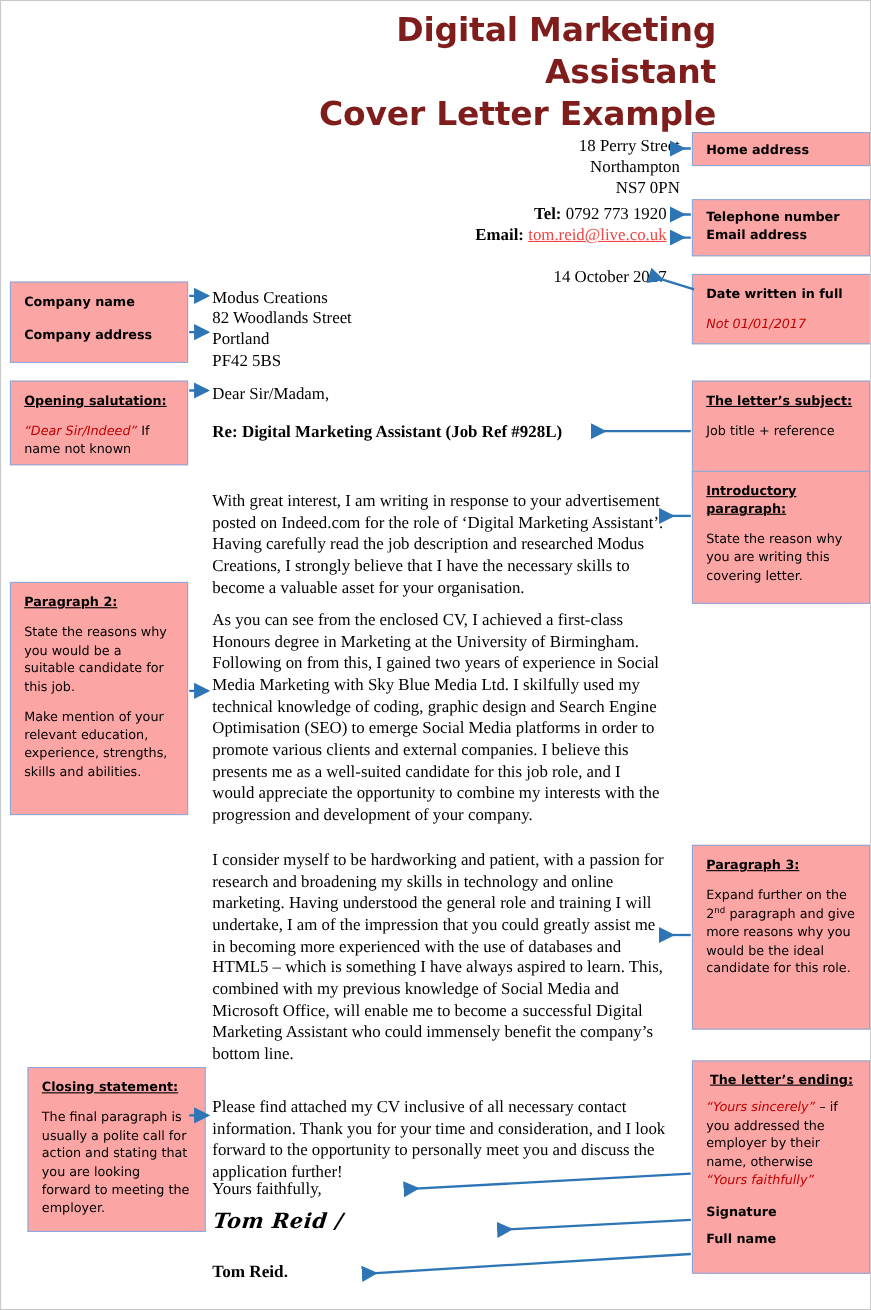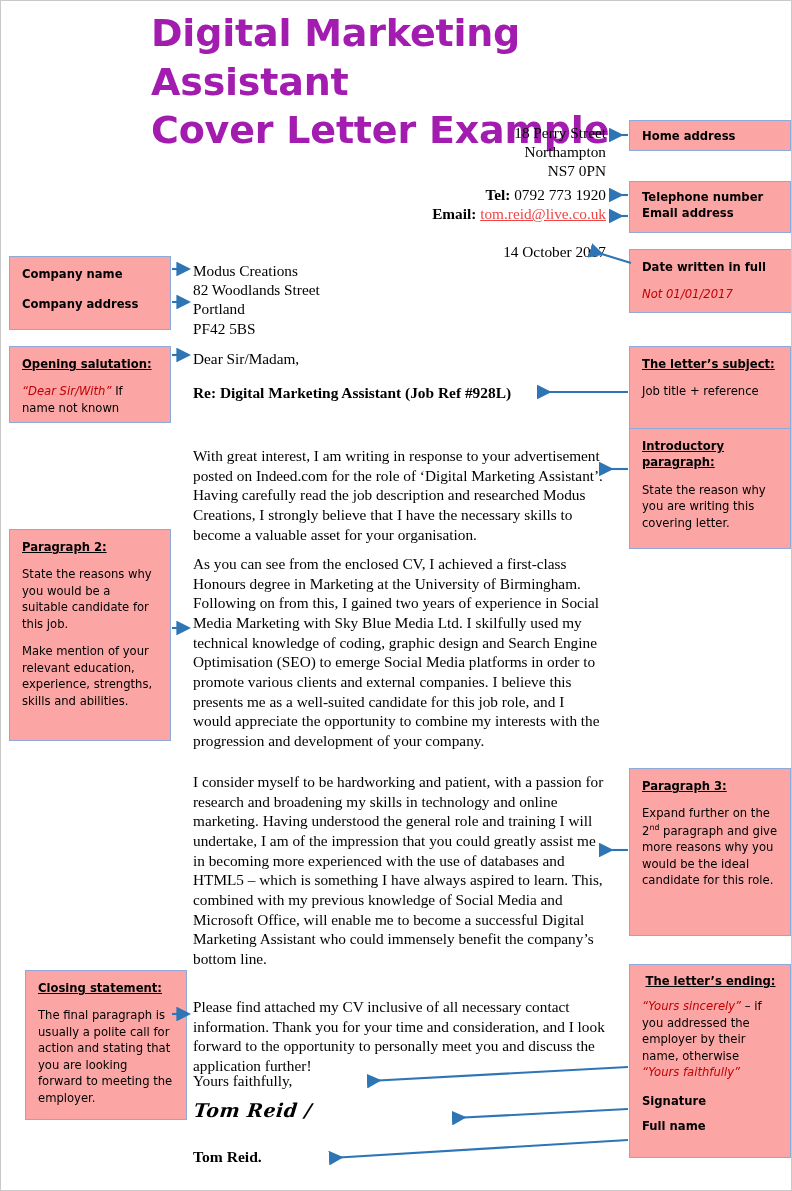--- a/index.html
+++ b/index.html
@@ -18,43 +18,43 @@
     border: 1px solid #c9c9c9;
     overflow: hidden;
   }
 
   
   .title {
     position: absolute;
     left: 150px;
     top: 8px;
     width: 500px;
-    text-align: left;
-    color: #a21caf;
+    text-align: right;
+    color: #7f1d1d;
     font-family: "DejaVu Sans", sans-serif;
     font-weight: bold;
-    font-size: 38px;
+    font-size: 30px;
     line-height: 1.28;
     letter-spacing: -0.2px;
   }
   .title div { white-space: nowrap; }
 
   
   .serif {
     font-family: "Liberation Serif", serif;
     color: #000000;
     font-size: 15.3px;
     line-height: 1.255;
   }
   .addr-right {
     position: absolute;
     text-align: right;
     white-space: nowrap;
   }
-  .home-addr { left: 330px; top: 122px; width: 275px; }
+  .home-addr { left: 342px; top: 122px; width: 275px; }
   .tel-block { left: 330px; top: 184px; width: 275px; }
   .tel-block b { font-weight: bold; }
   .date-line { left: 330px; top: 241px; width: 275px; }
   a.email {
     color: #ef4444;
     text-decoration: underline;
   }
 
   .company-block {
     position: absolute;
@@ -207,21 +207,21 @@
     <span class="bd red">Not 01/01/2017</span>
   </div>
 
   <div class="callout" id="box-company">
     <span class="hd plain">Company name</span>
     <span class="l2">Company address</span>
   </div>
 
   <div class="callout" id="box-salut">
     <span class="hd">Opening salutation:</span>
-    <span class="bd"><span class="red">“Dear Sir/With”</span><span> If name not known</span></span>
+    <span class="bd"><span class="red">“Dear Sir/Indeed”</span><span> If name not known</span></span>
   </div>
 
   <div class="callout" id="box-subject">
     <span class="hd">The letter’s subject:</span>
     <span class="bd">Job title + reference</span>
   </div>
 
   <div class="callout" id="box-intro">
     <span class="hd">Introductory</span>
     <span class="hd">paragraph:</span>

